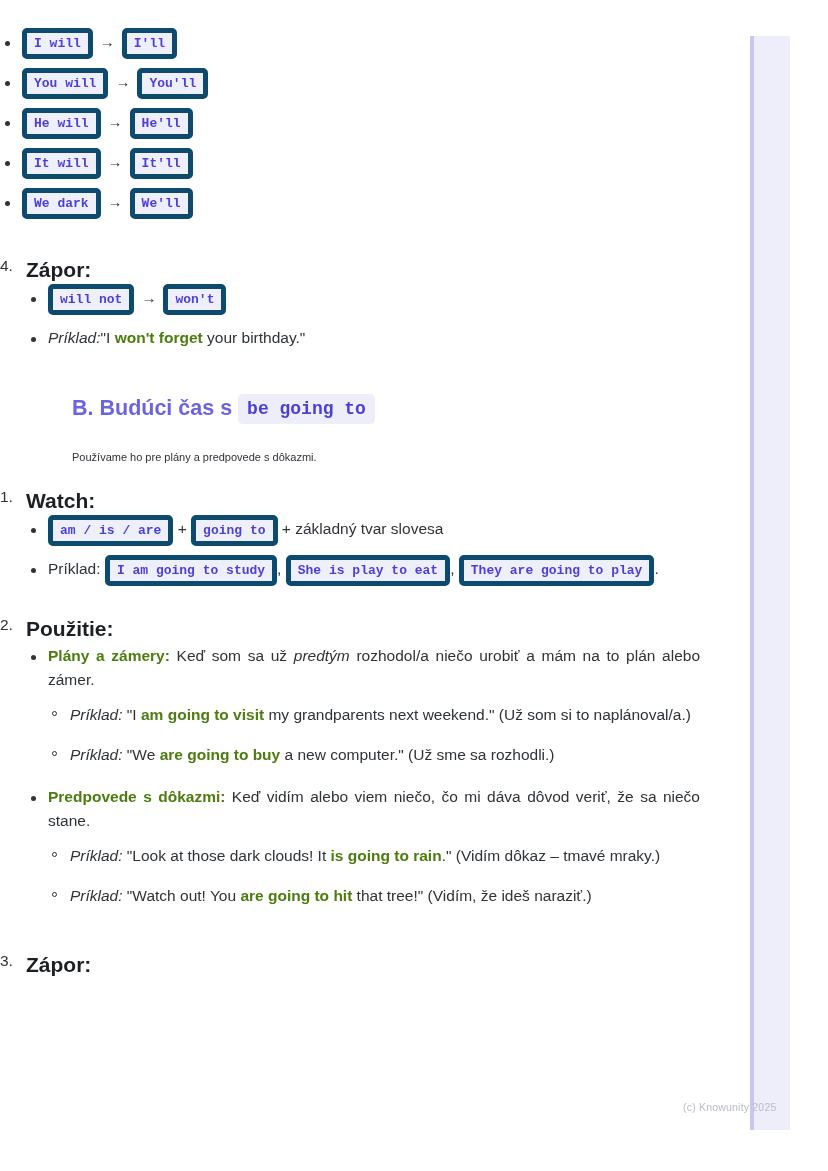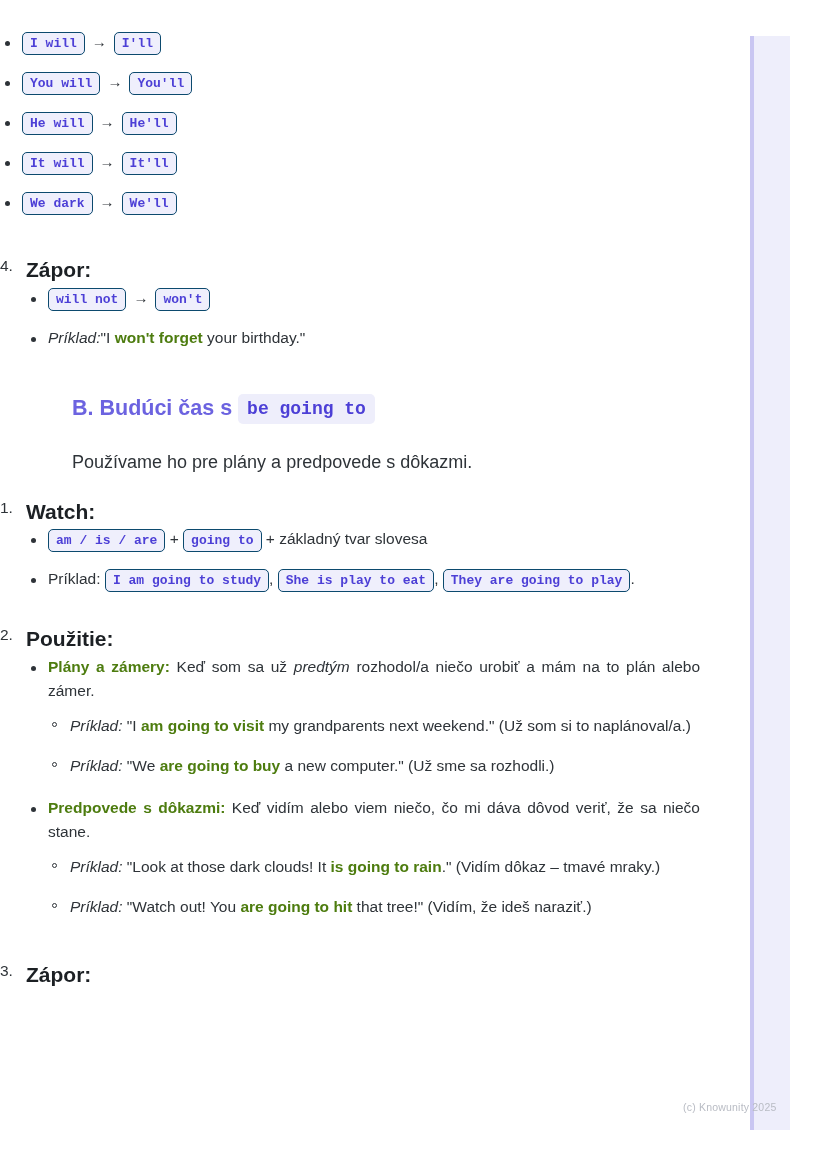--- a/index.html
+++ b/index.html
@@ -122,21 +122,21 @@
   .level-a { margin-left: 97px; }     
   .ol-a    { margin-left: 72px; }
   .nested-ul { margin-left: 26px; margin-top: 14px; }
 
   
   code {
     font-family: "Liberation Mono", "DejaVu Sans Mono", monospace;
     font-size: 13px;
     color: #4c3fd6;
     background: #efeffc;
-    border: 1px solid #0c4a6e;
+    border: 5px solid #0c4a6e;
     border-radius: 5px;
     padding: 3px 7px;
     white-space: normal;
     line-height: 2.0;
     font-weight: bold;
   }
 
   .arrow {
     display: inline-block;
     margin: 0 7px;
@@ -156,21 +156,21 @@
   h2.section-head code {
     font-size: 18px;
     padding: 5px 9px;
     vertical-align: 1px;
     color: #4c3fd6;
     background: #eeeefb;
     border: none;
   }
 
   p.intro {
-    font-size: 18px;
+    font-size: 11px;
     margin: 0;
     color: #2e3338;
     line-height: 1.5;
   }
 
   em { font-style: italic; }
   strong { font-weight: bold; color: #4d7c0f; }
 
   .justified { text-align: justify; }
 

